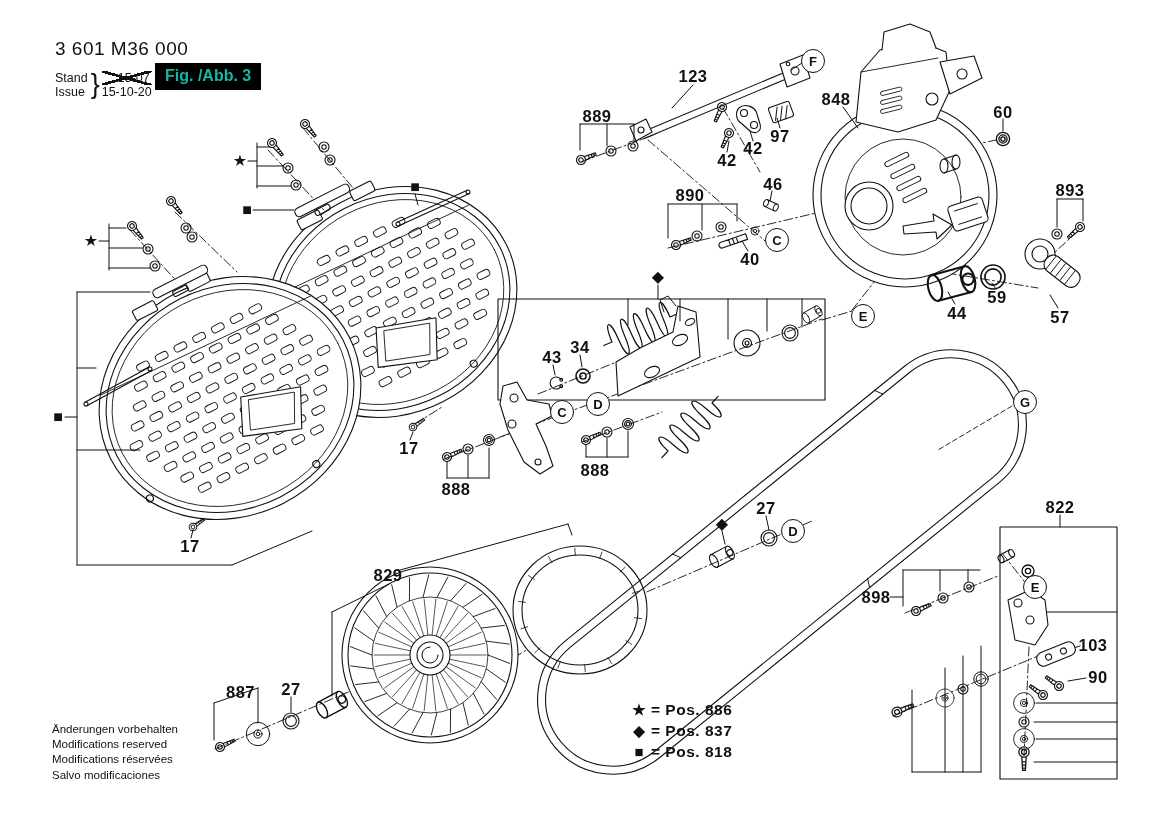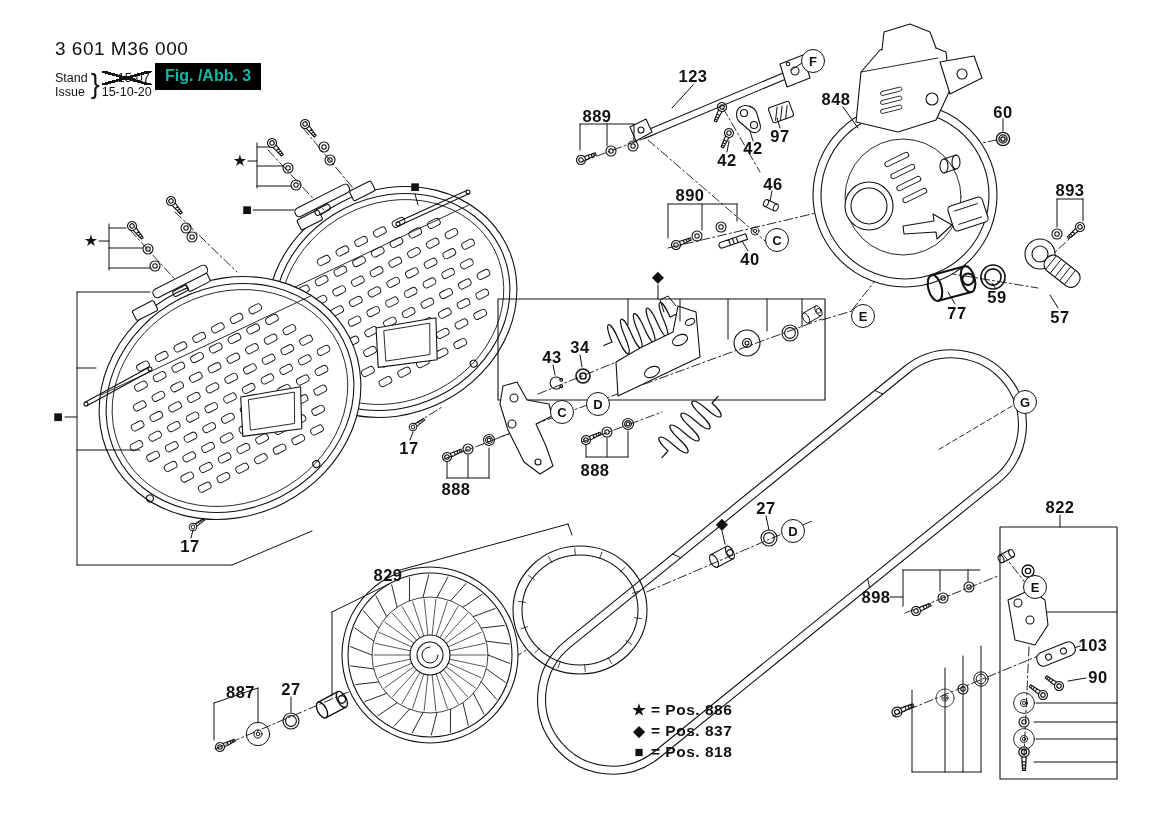--- a/index.html
+++ b/index.html
@@ -615,20 +615,26 @@
       </div>
       <div class="brace">}</div>
       <div class="ib-right">
         <span class="struck">15-07</span>
         <span>15-10-20</span>
       </div>
     </div>
   </div>
   <div class="figbox">Fig. /Abb. 3</div>
 
+  <div class="footer">
+    <div>Änderungen vorbehalten</div>
+    <div>Modifications reserved</div>
+    <div>Modifications réservées</div>
+    <div>Salvo modificaciones</div>
+  </div>
 
   <div class="legend">
     <div class="legend-row">
       <span class="legend-sym">★</span>
       <span class="legend-txt">= Pos. 886</span>
     </div>
     <div class="legend-row">
       <span class="legend-sym">◆</span>
       <span class="legend-txt">= Pos. 837</span>
     </div>
@@ -643,21 +649,21 @@
       <div class="plabel" style="left: 597px; top: 116px;">889</div>
       <div class="plabel" style="left: 727px; top: 160px;">42</div>
       <div class="plabel" style="left: 753px; top: 148px;">42</div>
       <div class="plabel" style="left: 780px; top: 136px;">97</div>
       <div class="plabel" style="left: 836px; top: 99px;">848</div>
       <div class="plabel" style="left: 1003px; top: 112px;">60</div>
       <div class="plabel" style="left: 1070px; top: 190px;">893</div>
       <div class="plabel" style="left: 690px; top: 195px;">890</div>
       <div class="plabel" style="left: 773px; top: 184px;">46</div>
       <div class="plabel" style="left: 750px; top: 259px;">40</div>
-      <div class="plabel" style="left: 957px; top: 313px;">77</div>
+      <div class="plabel" style="left: 957px; top: 313px;">44</div>
       <div class="plabel" style="left: 997px; top: 297px;">59</div>
       <div class="plabel" style="left: 1060px; top: 317px;">57</div>
       <div class="plabel" style="left: 552px; top: 357px;">43</div>
       <div class="plabel" style="left: 580px; top: 347px;">34</div>
       <div class="plabel" style="left: 456px; top: 489px;">888</div>
       <div class="plabel" style="left: 595px; top: 470px;">888</div>
       <div class="plabel" style="left: 190px; top: 546px;">17</div>
       <div class="plabel" style="left: 409px; top: 448px;">17</div>
       <div class="plabel" style="left: 388px; top: 575px;">829</div>
       <div class="plabel" style="left: 236px; top: 692px; padding-left: 9px;">887</div>

